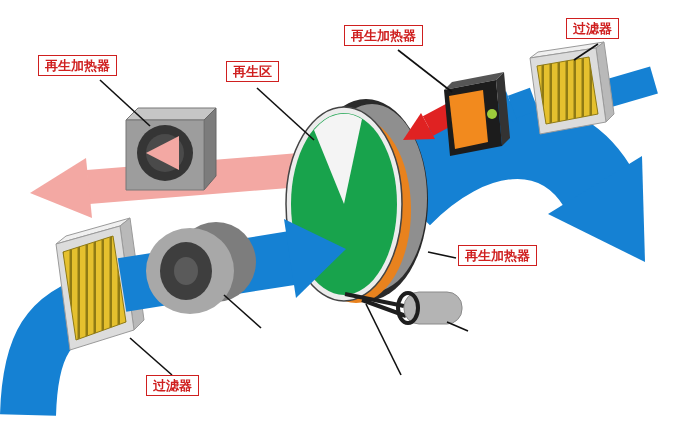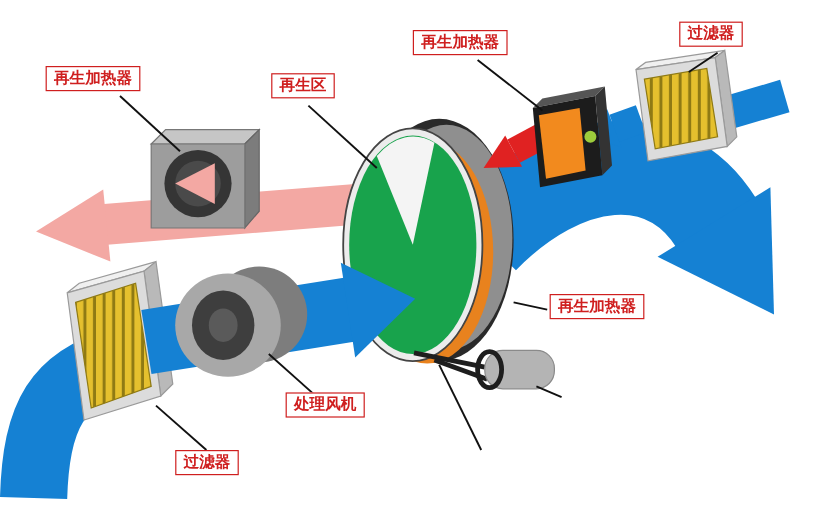--- a/index.html
+++ b/index.html
@@ -116,16 +116,15 @@
       <line x1="261" y1="328" x2="224" y2="295"></line>
       <line x1="172" y1="375" x2="130" y2="338"></line>
     </g>
   </svg>
 
   <div class="lbl" style="left:38px;top:55px;">再生加热器</div>
   <div class="lbl" style="left:226px;top:61px;">再生区</div>
   <div class="lbl" style="left:344px;top:25px;">再生加热器</div>
   <div class="lbl" style="left:566px;top:18px;">过滤器</div>
   <div class="lbl" style="left:458px;top:245px;">再生加热器</div>
-  <div class="lbl" style="left:238px;top:327px;">处理风机</div>
   <div class="lbl" style="left:146px;top:375px;">过滤器</div>
 
 </div>
 
 </body></html>

